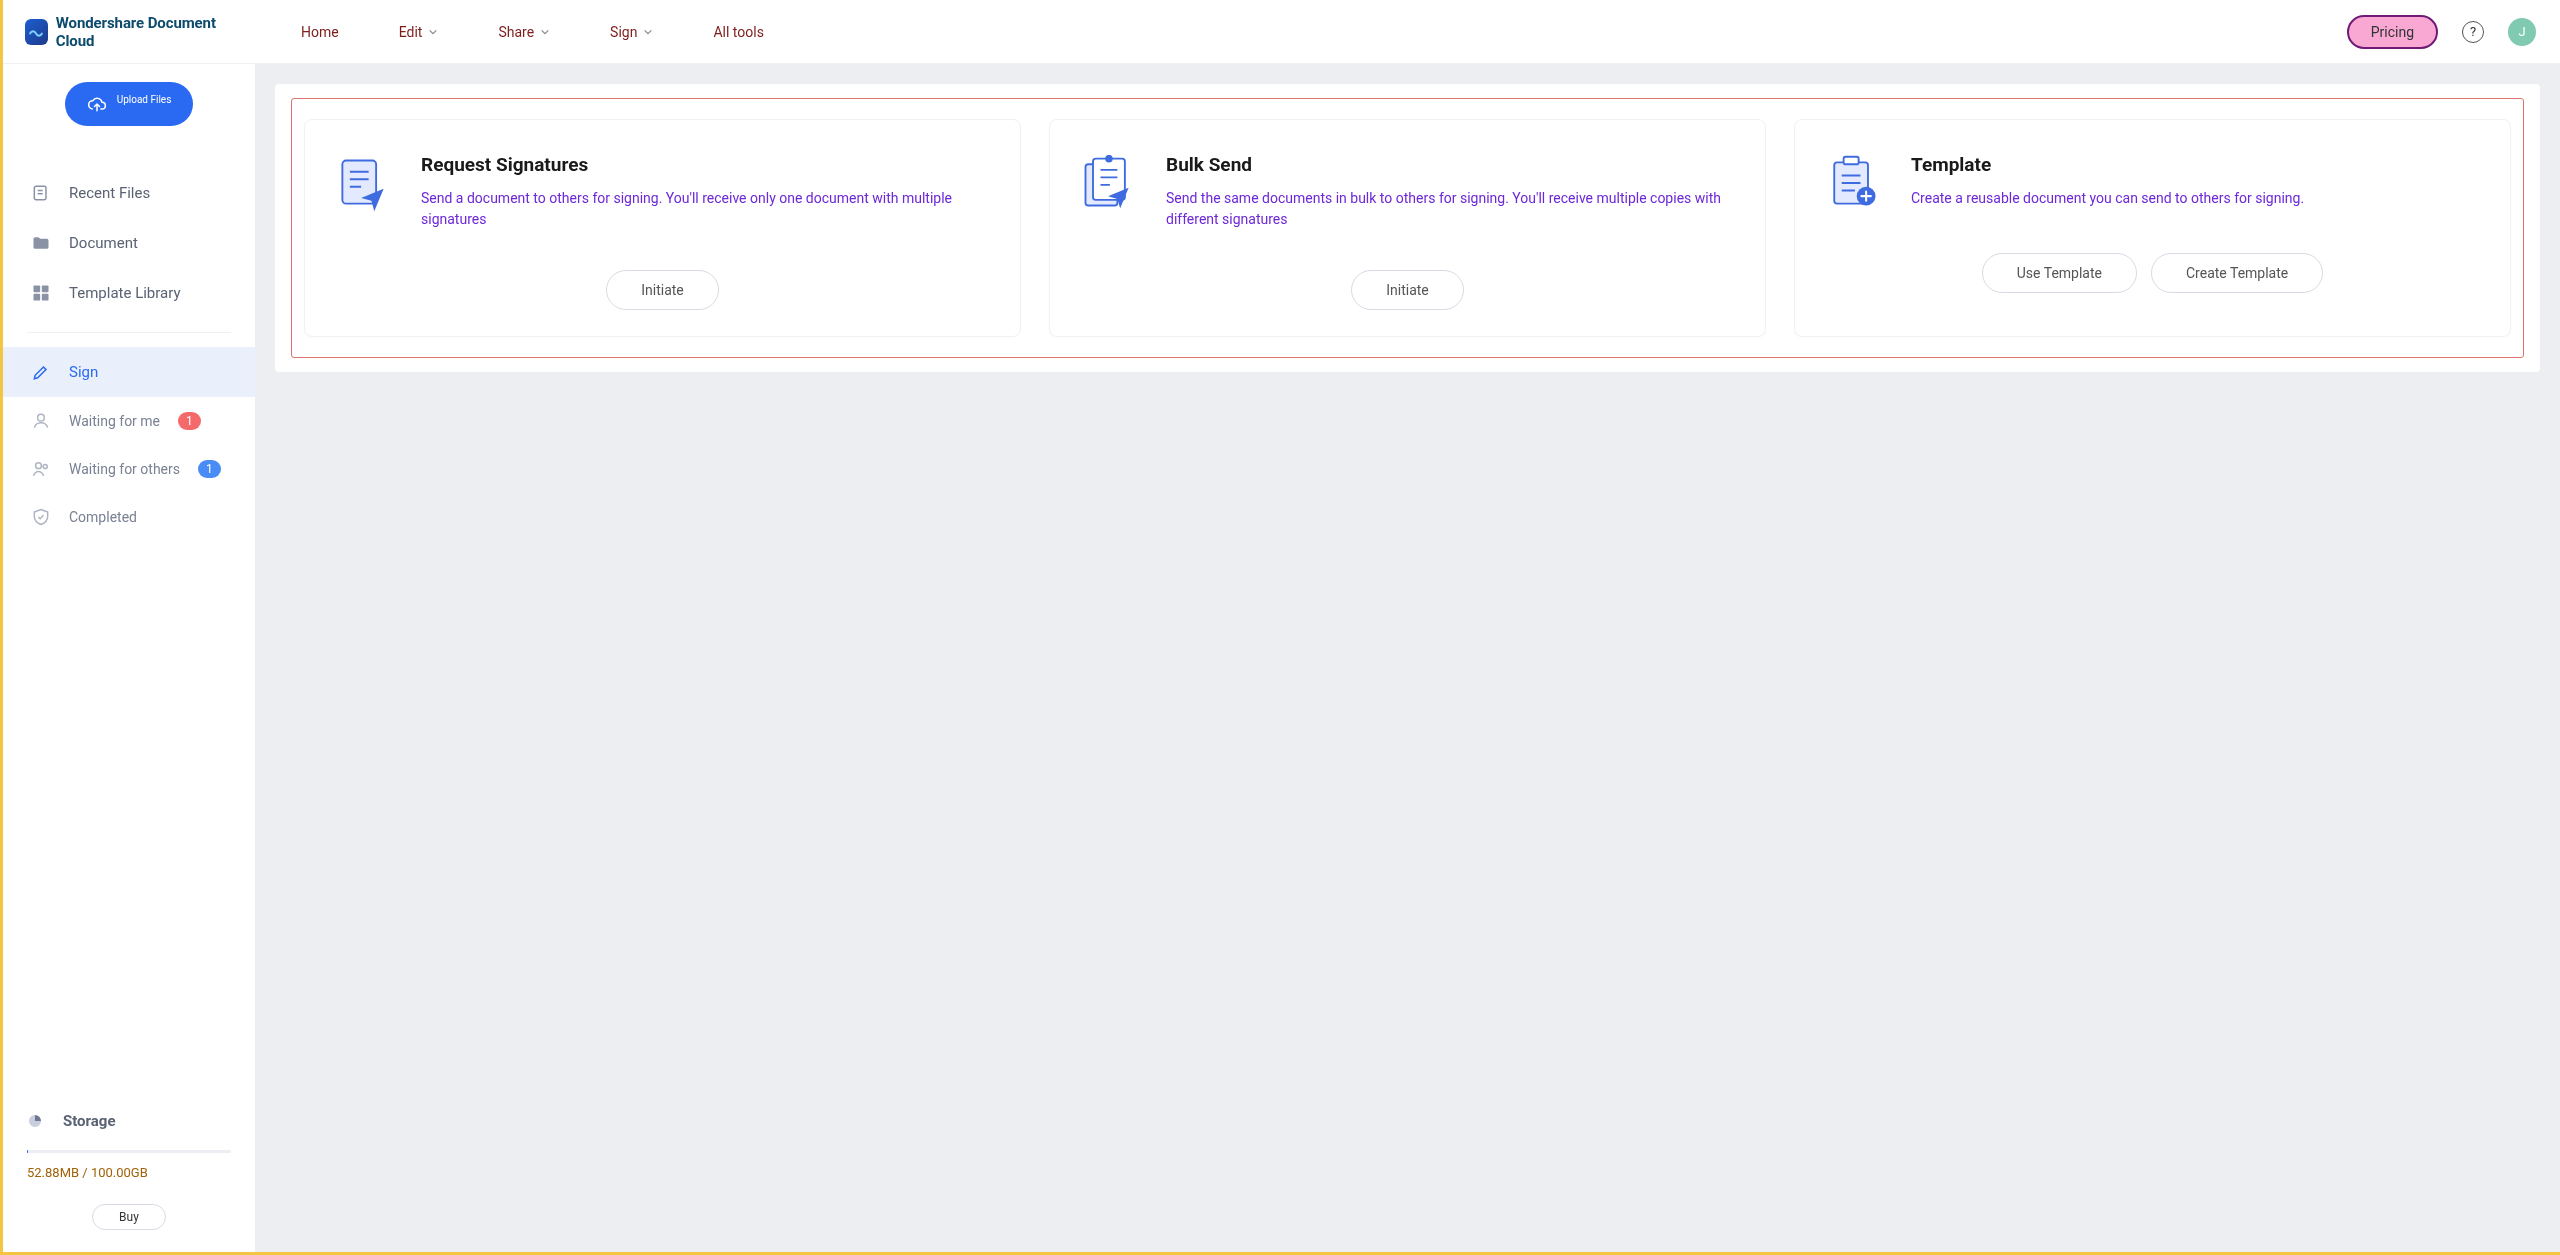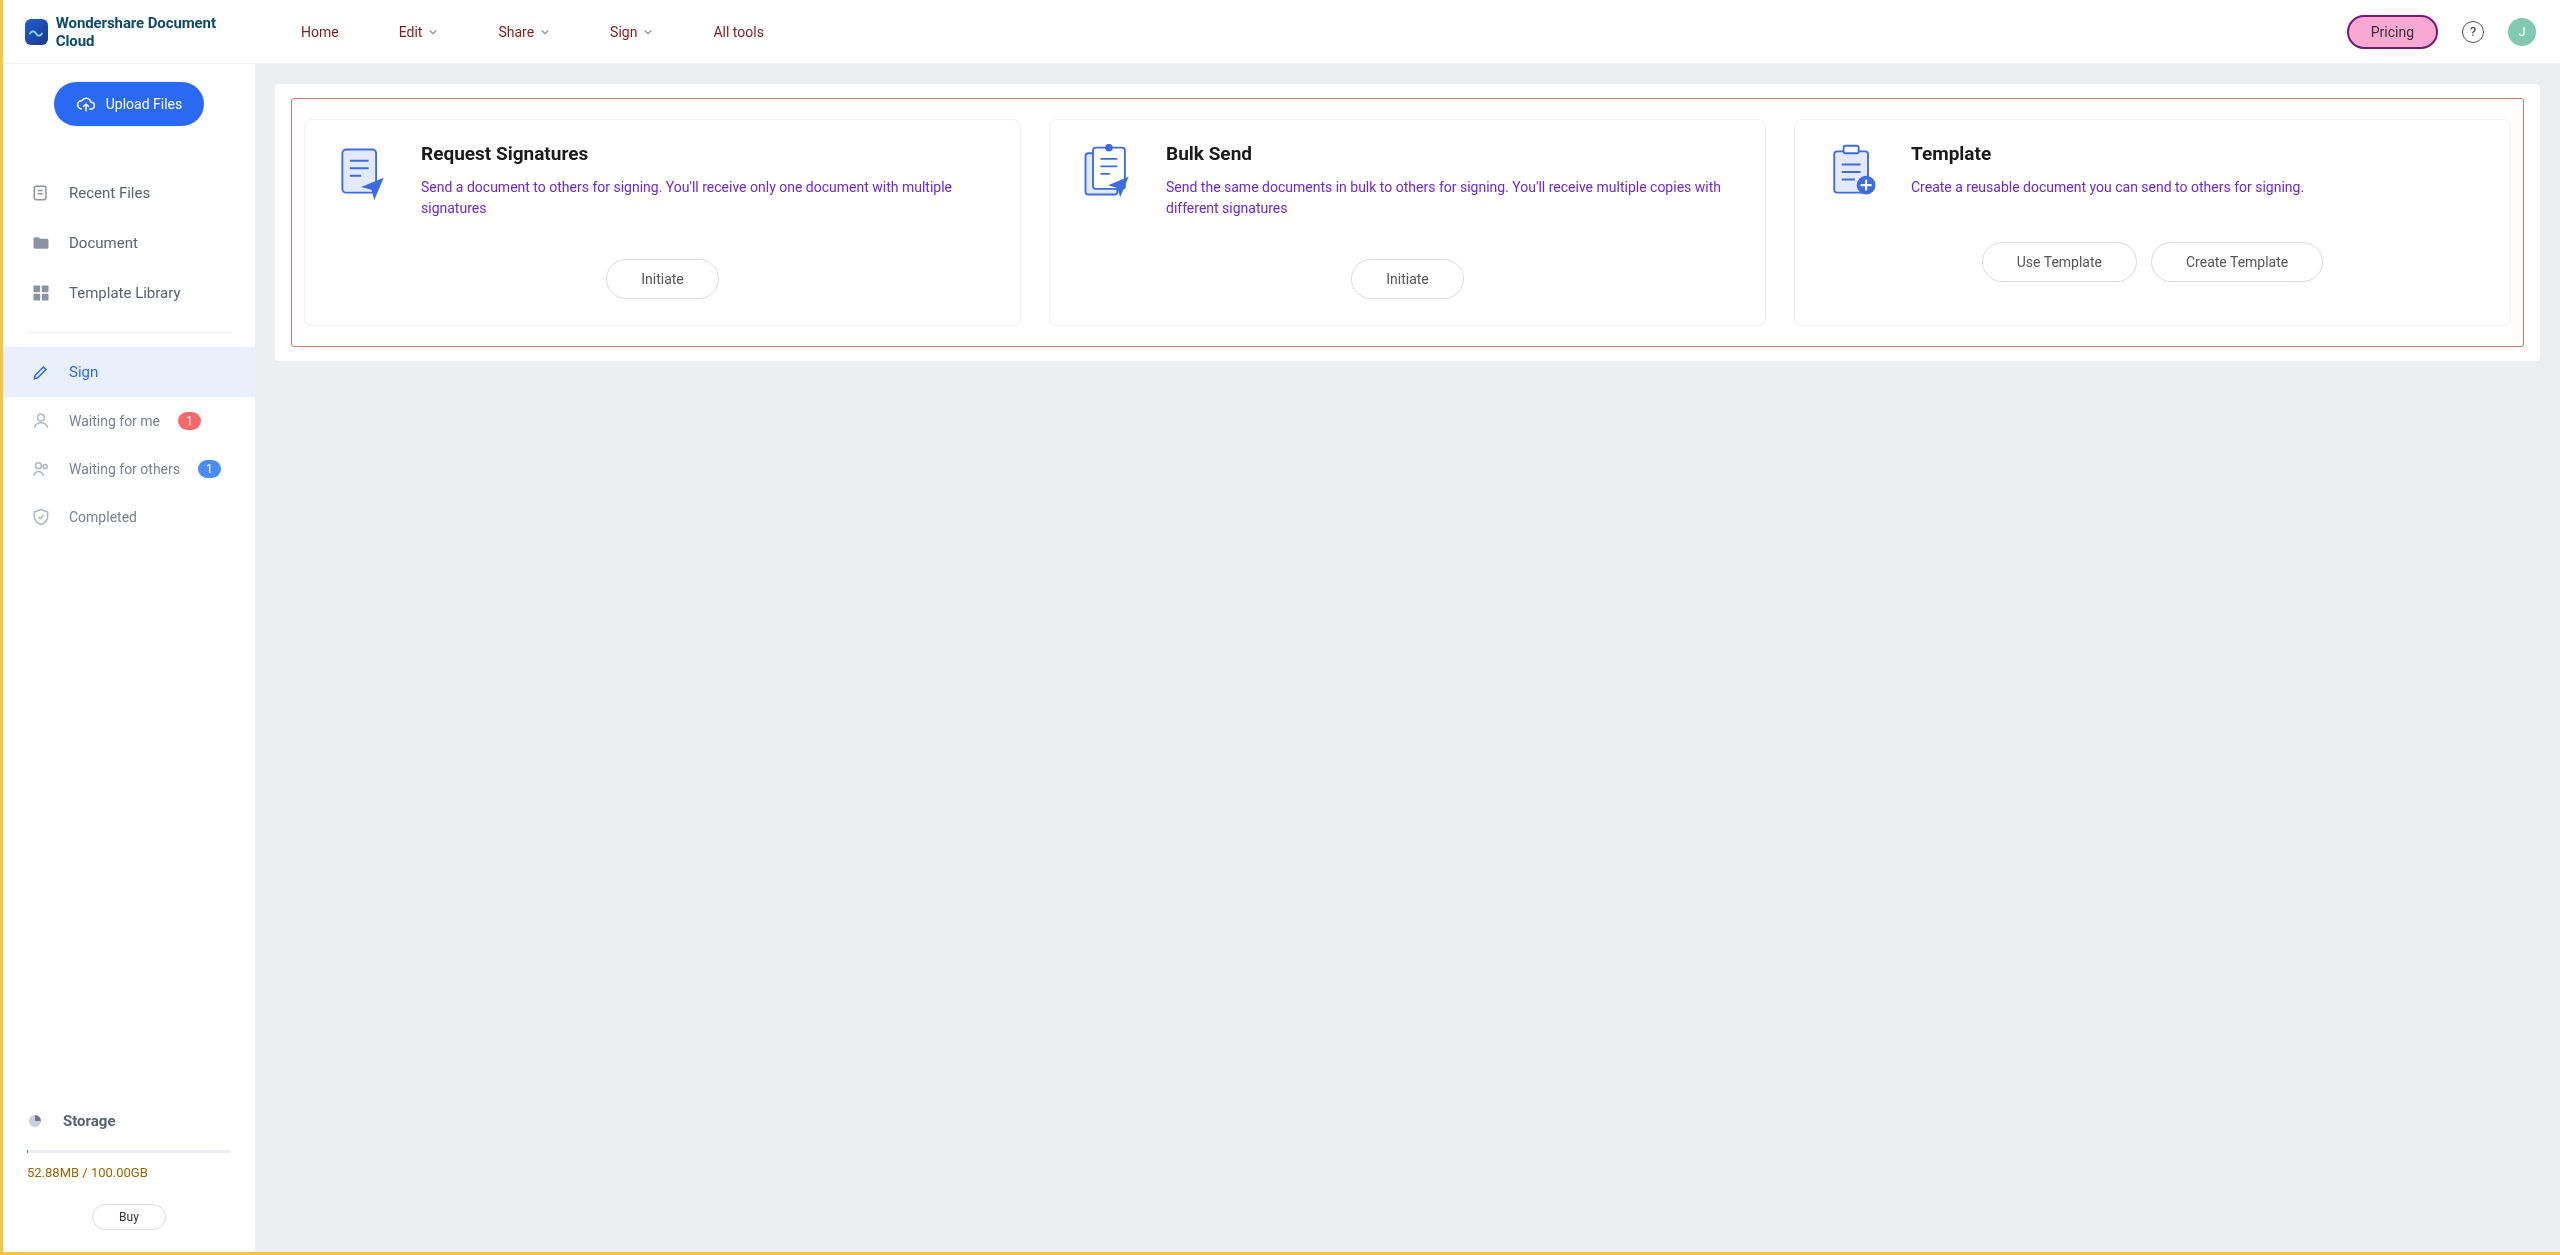--- a/index.html
+++ b/index.html
@@ -12,21 +12,21 @@
 .logo-text { font-weight:700; font-size:15px; color:#0c4a6e; letter-spacing:-0.1px; }
 .topnav { display:flex; align-items:center; gap:60px; padding-left:46px; flex:1; }
 .topnav-item { display:flex; align-items:center; gap:6px; font-size:14px; color:#7f1d1d; cursor:pointer; }
 .topnav-item .chev { width:10px; height:10px; }
 .top-right { display:flex; align-items:center; gap:24px; padding-right:24px; }
 .pricing-btn { border:2px solid #701a75; background:#f9a8d4; padding:7px 22px; border-radius:20px; font-size:14px; color:#333; cursor:pointer; }
 .help-btn { width:22px; height:22px; border-radius:50%; border:1.5px solid #555; display:flex; align-items:center; justify-content:center; font-size:13px; color:#333; cursor:pointer; }
 .avatar { width:28px; height:28px; border-radius:50%; background:#7fcab0; display:flex; align-items:center; justify-content:center; color:#fff; font-size:13px; cursor:pointer; }
 .body { display:flex; flex:1; overflow:hidden; }
 .sidebar { width:252px; background:#fff; display:flex; flex-direction:column; padding-top:18px; box-shadow: 4px 0 12px -8px rgba(0,0,0,0.08); }
-.upload-btn { margin: 0 auto 42px auto; background:#2a6af3; color:#fff; border:none; border-radius:22px; padding:12px 22px; display:flex; align-items:center; gap:10px; font-size:14px; cursor:pointer; }
+.upload-btn { margin: 0 auto 42px auto; background:#2a6af3; color:#fff; border:none; border-radius:22px; padding:12px 22px; display:flex; align-items:flex-start; gap:10px; font-size:10px; cursor:pointer; }
 .upload-btn svg { width:20px; height:20px; }
 .nav-item { display:flex; align-items:center; gap:18px; padding: 15px 28px; font-size:15px; color:#5a6273; cursor:pointer; }
 .nav-item.active { background:#eaf0fb; color:#2a6af3; }
 .nav-item .ic { width:20px; height:20px; display:flex; align-items:center; justify-content:center; color:#8a92a6; }
 .nav-item.active .ic { color:#2a6af3; }
 .nav-sep { height:1px; background:#eef0f4; margin:14px 24px; }
 .sub-item { display:flex; align-items:center; gap:18px; padding: 14px 28px; font-size:14px; color:#7a8194; cursor:pointer; }
 .sub-item .ic { width:20px; height:20px; color:#aeb4c2; display:flex; align-items:center; justify-content:center; }
 .badge { font-size:12px; padding:2px 8px; border-radius:10px; }
 .badge-red { background:#f46a6a; color:#fff; }
@@ -34,21 +34,21 @@
 .sidebar-bottom { margin-top:auto; padding: 0 24px 22px 24px; }
 .storage-row { display:flex; align-items:center; gap:20px; font-size:15px; color:#5a6273; margin-bottom:20px;font-weight:bold; }
 .storage-ic { width:16px; height:16px; }
 .storage-bar { height:3px; background:#eceef3; border-radius:2px; margin-bottom:12px; position:relative; }
 .storage-bar::after { content:''; position:absolute; left:0; top:0; height:100%; width:0.5%; background:#2a6af3; border-radius:2px; }
 .storage-text { font-size:13px; color:#a16207; margin-bottom:24px; }
 .buy-btn { display:block; margin:0 auto; border:1px solid #d7dbe3; background:#fff; padding:5px 26px; border-radius:14px; font-size:12px; color:#333; cursor:pointer; }
 .main { flex:1; background:#eceef1; padding: 20px 20px 20px 20px; overflow:auto; }
 .panel { background:#fff; border-radius:4px; padding: 14px 16px; }
 .highlight-box { border:1.5px solid #d9746e; border-radius:3px; padding: 20px 12px; display:flex; gap:28px; }
-.card { flex:1; border:1px solid #f0f1f4; border-radius:8px; padding: 22px 28px 26px 28px; display:flex; flex-direction:column; box-shadow: 0 1px 3px rgba(0,0,0,0.02); }
+.card { flex:1; border:1px solid #f0f1f4; border-radius:8px; padding: 33px 28px 26px 28px; display:flex; flex-direction:column; box-shadow: 0 1px 3px rgba(0,0,0,0.02); }
 .card-top { display:flex; gap:28px; align-items:flex-start; }
 .card-icon { width:60px; height:60px; flex-shrink:0; }
 .card-title { font-weight:700; font-size:19px; color:#1a1a1a; margin-bottom:12px; }
 .card-desc { font-size:14px; color:#6d28d9; line-height:1.5; }
 .card-actions { margin-top:40px; display:flex; gap:14px; justify-content:center; }
 .pill-btn { border:1px solid #d7dbe3; background:#fff; padding:11px 34px; border-radius:22px; font-size:14px; color:#555; cursor:pointer; }
 </style>
 </head>
 <body>
 

